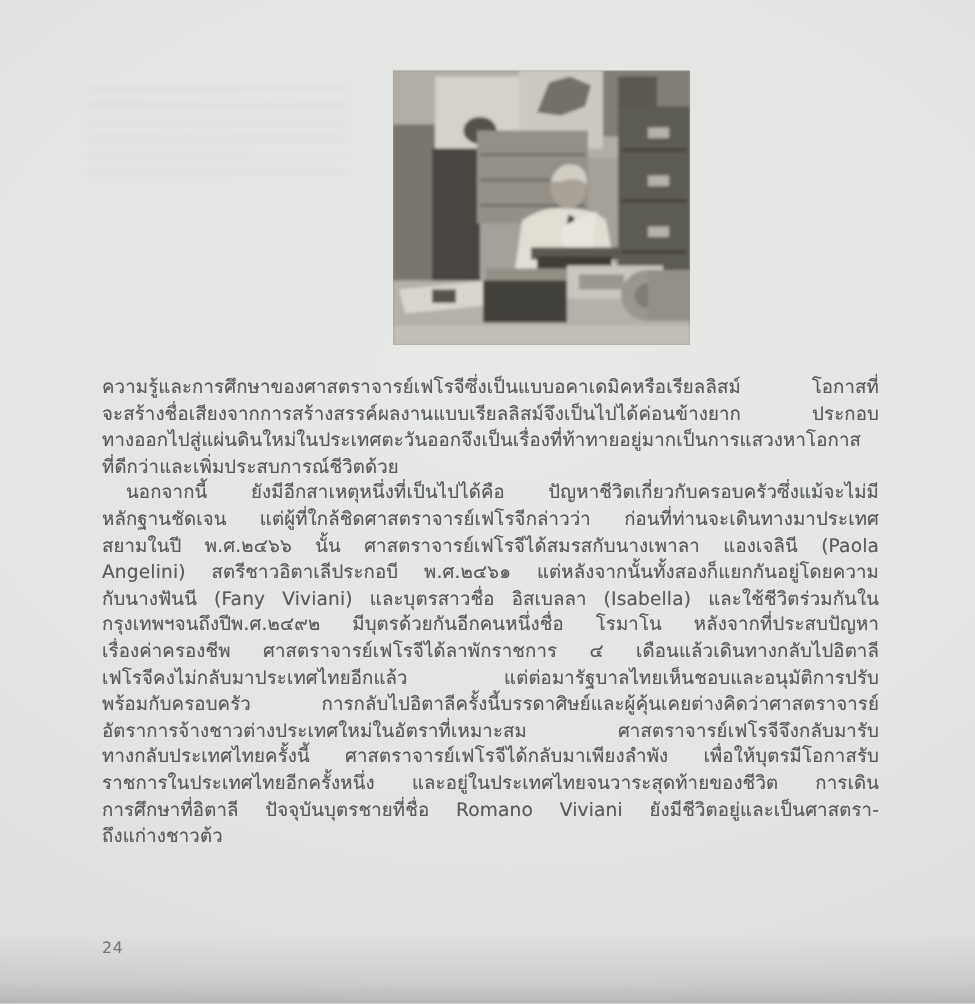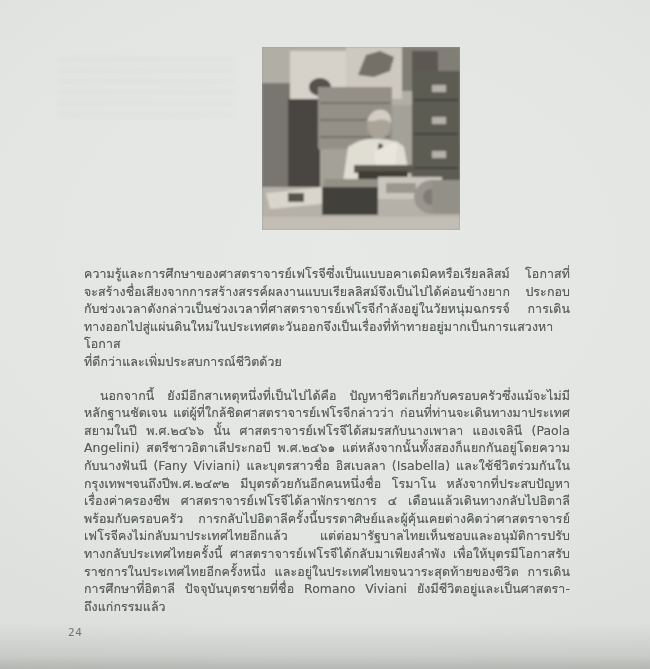--- a/index.html
+++ b/index.html
@@ -31,21 +31,21 @@
     position:absolute;left:262px;top:47px;width:198px;height:183px;
     overflow:hidden;background:#a09e98;
   }
   .photo svg{display:block;width:100%;height:100%;}
   .body-text{
     position:absolute;left:68px;top:249px;width:518px;
     color:#575c5a;font-size:12.4px;line-height:17.6px;
     letter-spacing:.1px;
     text-shadow:0 0 .4px rgba(87,92,90,.55);
   }
-  .para{margin:16px;}
+  .para{margin:0;}
   .line{
     text-align:justify;text-align-last:justify;
     min-height:17.6px;
   }
   .line.last{text-align-last:left;}
   .para.indent .line:first-child{text-indent:16px;}
   .page-number{
     position:absolute;left:68px;top:626px;
     color:#707572;font-size:10.5px;letter-spacing:.5px;
   }
@@ -117,36 +117,36 @@
 
         <rect x="0" y="0" width="198" height="183" fill="#b7a98e" opacity="0.07"></rect>
       </g>
     </svg>
   </div>
 
   <div class="body-text">
       <div class="para">
         <div class="line">ความรู้และการศึกษาของศาสตราจารย์เฟโรจีซึ่งเป็นแบบอคาเดมิคหรือเรียลลิสม์ โอกาสที่</div>
         <div class="line">จะสร้างชื่อเสียงจากการสร้างสรรค์ผลงานแบบเรียลลิสม์จึงเป็นไปได้ค่อนข้างยาก ประกอบ</div>
-        <div class="line">กับช่วงเวลาดังกล่าวเป็นช่วงเวลาที่ศาสตราจารย์เฟโรจีกำลังอยู่ในวัยหนุ่มฉกรรจ์ การเดิน</div>
         <div class="line">ทางออกไปสู่แผ่นดินใหม่ในประเทศตะวันออกจึงเป็นเรื่องที่ท้าทายอยู่มากเป็นการแสวงหาโอกาส</div>
         <div class="line last">ที่ดีกว่าและเพิ่มประสบการณ์ชีวิตด้วย</div>
       </div>
       <div class="para indent">
         <div class="line">นอกจากนี้ ยังมีอีกสาเหตุหนึ่งที่เป็นไปได้คือ ปัญหาชีวิตเกี่ยวกับครอบครัวซึ่งแม้จะไม่มี</div>
         <div class="line">หลักฐานชัดเจน แต่ผู้ที่ใกล้ชิดศาสตราจารย์เฟโรจีกล่าวว่า ก่อนที่ท่านจะเดินทางมาประเทศ</div>
         <div class="line">สยามในปี พ.ศ.๒๔๖๖ นั้น ศาสตราจารย์เฟโรจีได้สมรสกับนางเพาลา แองเจลินี (Paola</div>
         <div class="line">Angelini) สตรีชาวอิตาเลีประกอบี พ.ศ.๒๔๖๑ แต่หลังจากนั้นทั้งสองก็แยกกันอยู่โดยความ</div>
         <div class="line">กับนางฟันนี (Fany Viviani) และบุตรสาวชื่อ อิสเบลลา (Isabella) และใช้ชีวิตร่วมกันใน</div>
         <div class="line">กรุงเทพฯจนถึงปีพ.ศ.๒๔๙๒ มีบุตรด้วยกันอีกคนหนึ่งชื่อ โรมาโน หลังจากที่ประสบปัญหา</div>
         <div class="line">เรื่องค่าครองชีพ ศาสตราจารย์เฟโรจีได้ลาพักราชการ ๔ เดือนแล้วเดินทางกลับไปอิตาลี</div>
+        <div class="line">เฟโรจีคงไม่กลับมาประเทศไทยอีกแล้ว แต่ต่อมารัฐบาลไทยเห็นชอบและอนุมัติการปรับ</div>
         <div class="line">พร้อมกับครอบครัว การกลับไปอิตาลีครั้งนี้บรรดาศิษย์และผู้คุ้นเคยต่างคิดว่าศาสตราจารย์</div>
-        <div class="line">เฟโรจีคงไม่กลับมาประเทศไทยอีกแล้ว แต่ต่อมารัฐบาลไทยเห็นชอบและอนุมัติการปรับ</div>
+        <div class="line">อัตราการจ้างชาวต่างประเทศใหม่ในอัตราที่เหมาะสม ศาสตราจารย์เฟโรจีจึงกลับมารับ</div>
         <div class="line">ทางกลับประเทศไทยครั้งนี้ ศาสตราจารย์เฟโรจีได้กลับมาเพียงลำพัง เพื่อให้บุตรมีโอกาสรับ</div>
         <div class="line">ราชการในประเทศไทยอีกครั้งหนึ่ง และอยู่ในประเทศไทยจนวาระสุดท้ายของชีวิต การเดิน</div>
         <div class="line">การศึกษาที่อิตาลี ปัจจุบันบุตรชายที่ชื่อ Romano Viviani ยังมีชีวิตอยู่และเป็นศาสตรา-</div>
-        <div class="line last">ถึงแก่กรรมแล้ว</div>
+        <div class="line last">ถึงแก่างชาวต้ว</div>
       </div>
     </div>
 
   <div class="page-number">24</div>
 
 </div>
 
 </body></html>

